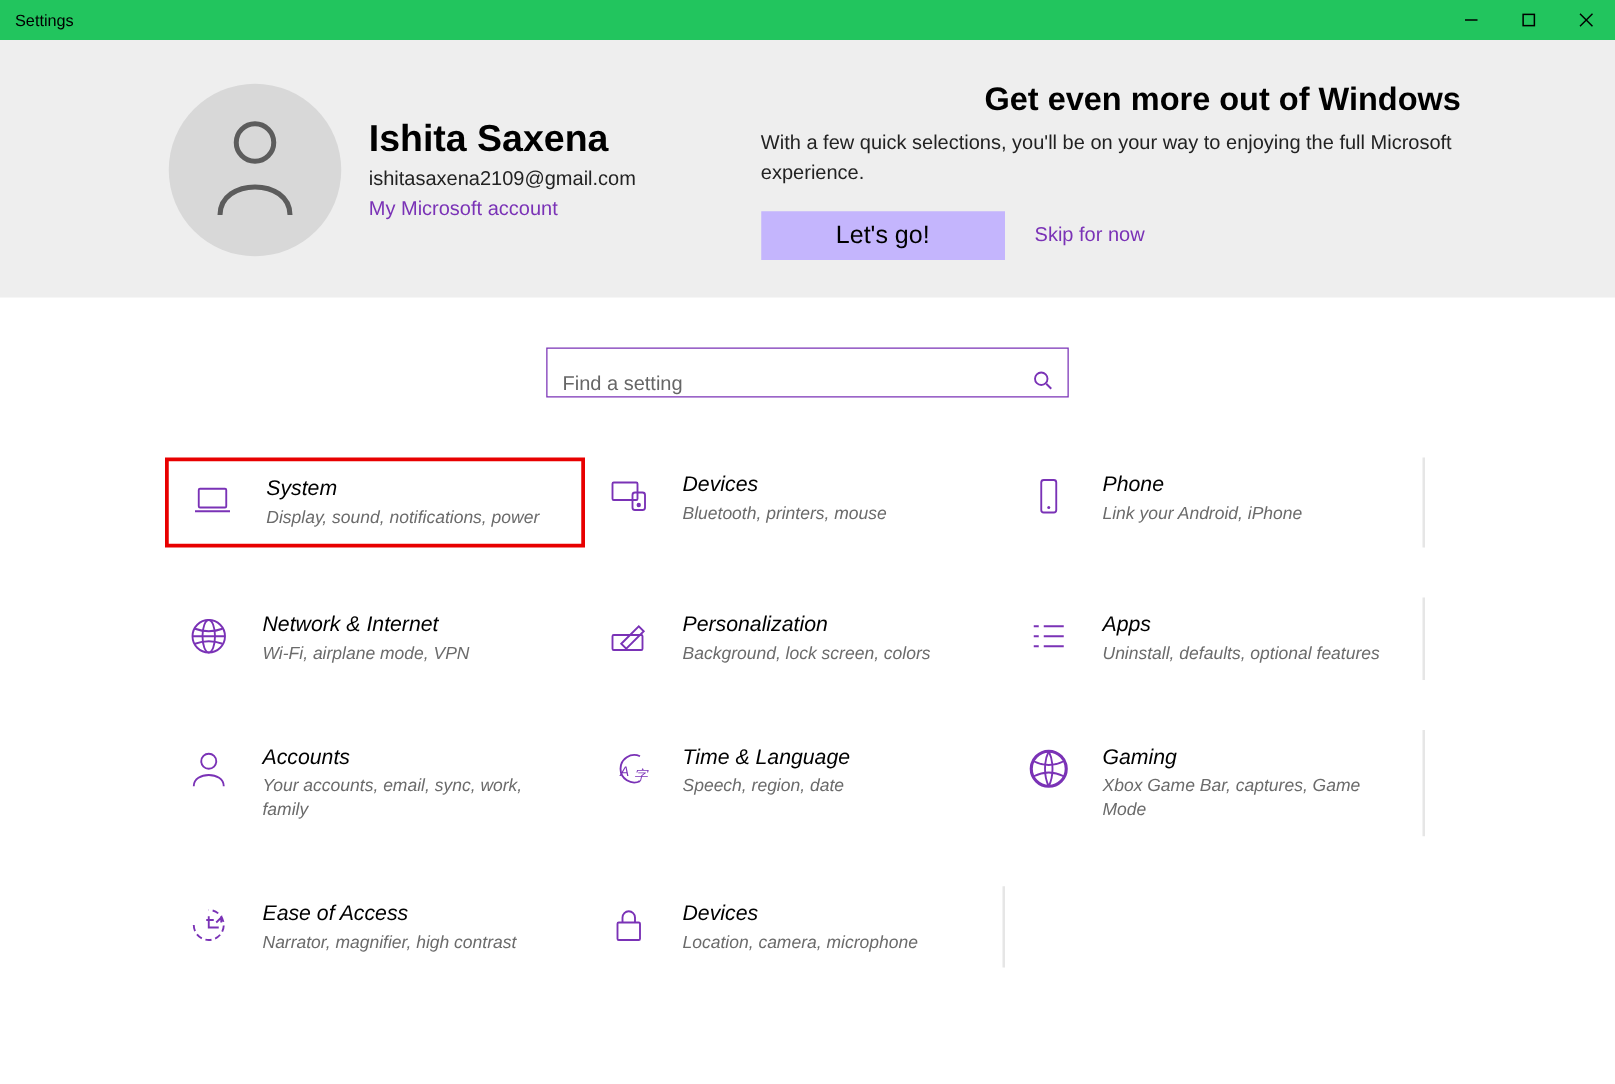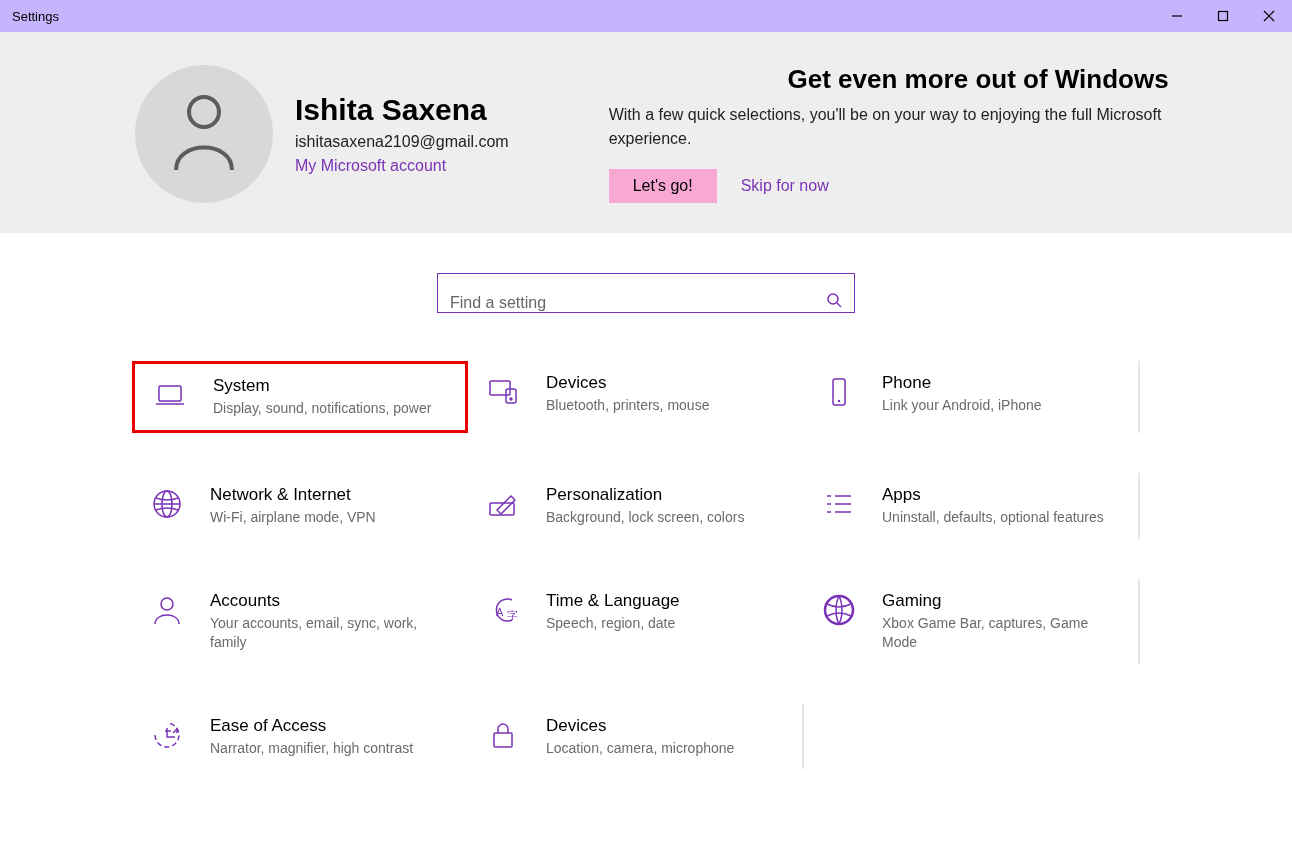--- a/index.html
+++ b/index.html
@@ -1,45 +1,45 @@
 <!DOCTYPE html>
 <html><head>
   <meta charset="utf-8">
   <style>
     * { margin: 0; padding: 0; box-sizing: border-box; font-family: "Segoe UI", Arial, sans-serif; }
     body { width: 1292px; height: 867px; background: #ffffff; overflow: hidden; }
 
-    .titlebar { height: 32px; display: flex; align-items: center; justify-content: space-between; background: #c4b5fd; padding-left: 12px; }
+    .titlebar { height: 32px; display: flex; align-items: center; justify-content: space-between; background: #22c55e; padding-left: 12px; }
     .titlebar-title { font-size: 13px; color: #000; }
     .titlebar-controls { display: flex; }
     .tb-btn { width: 46px; height: 32px; display: flex; align-items: center; justify-content: center; cursor: pointer; }
     .tb-btn svg { width: 12px; height: 12px; }
 
     .header-band { background: #eeeeee; padding: 32px 0 30px 0; display: flex; }
     .profile-block { display: flex; align-items: center; margin-left: 135px; }
     .avatar { width: 138px; height: 138px; background: #d8d8d8; border-radius: 50%; display: flex; align-items: center; justify-content: center; }
     .profile-text { margin-left: 22px; }
     .profile-name { font-size: 30px; font-weight: 600; color: #000; margin-bottom: 6px; }
     .profile-email { font-size: 16px; color: #222; margin-bottom: 6px; }
     .profile-link { font-size: 16px; color: #7a32b6; cursor: pointer; }
 
     .promo { margin-left: 100px; max-width: 560px; }
     .promo-title { font-size: 26px; font-weight: 600; margin-bottom: 8px; text-align: right; }
     .promo-sub { font-size: 16px; color: #222; line-height: 1.5; margin-bottom: 18px; }
     .promo-actions { display: flex; align-items: center; gap: 24px; }
-    .btn-lets-go { background: #f9a8d4; border: none; font-size: 16px; padding: 8px 24px; color: #000; cursor: pointer; }
+    .btn-lets-go { background: #c4b5fd; border: none; font-size: 20px; padding: 8px 60px; color: #000; cursor: pointer; }
     .skip-link { font-size: 16px; color: #7a32b6; cursor: pointer; }
 
     .search-row { display: flex; justify-content: center; padding-top: 40px; padding-bottom: 48px; }
     .search-box { width: 418px; height: 40px; border: 1.5px solid #7a32b6; display: flex; align-items: flex-end; padding: 0 12px; }
     .search-input { flex: 1; border: none; outline: none; font-size: 16px; color: #666; background: transparent; }
     .search-input::placeholder { color: #666; }
     .search-icon { color: #7a32b6; }
 
-    .cats { display: grid; grid-template-columns: repeat(3, 336px); column-gap: 0; row-gap: 40px; width: 1008px; margin-left: 132px; }
+    .cats { display: grid; grid-template-columns: repeat(3, 336px); column-gap: 0; row-gap: 40px; width: 1008px; margin-left: 132px; font-style: italic; }
     .cat { display: flex; gap: 24px; padding: 12px 16px; cursor: pointer; position: relative; }
     .cat-icon { width: 38px; height: 38px; display: flex; align-items: center; justify-content: center; }
     .cat-icon svg { width: 36px; height: 36px; stroke: #7a32b6; fill: none; stroke-width: 1.5; }
     .cat-body { max-width: 230px; }
     .cat-title { font-size: 17px; color: #000; margin-bottom: 3px; }
     .cat-sub { font-size: 14px; color: #6b6b6b; line-height: 1.35; }
 
     .highlighted { border: 3.5px solid #e80000; }
     .cut-right::after { content: ""; position: absolute; right: 0; top: 0; bottom: 0; width: 2px; background: #e6e6e6; }
   </style>

